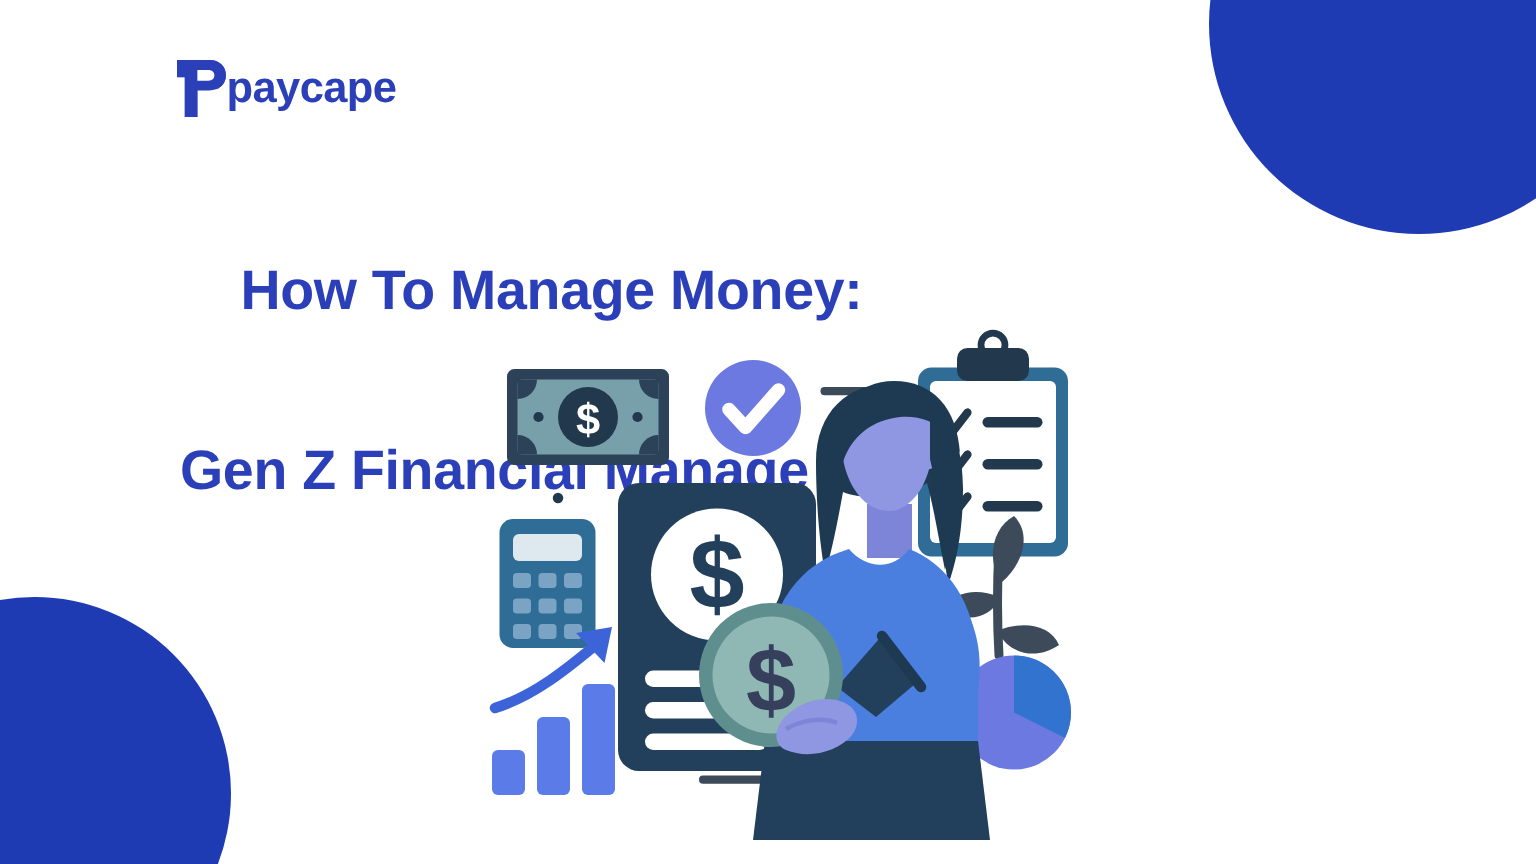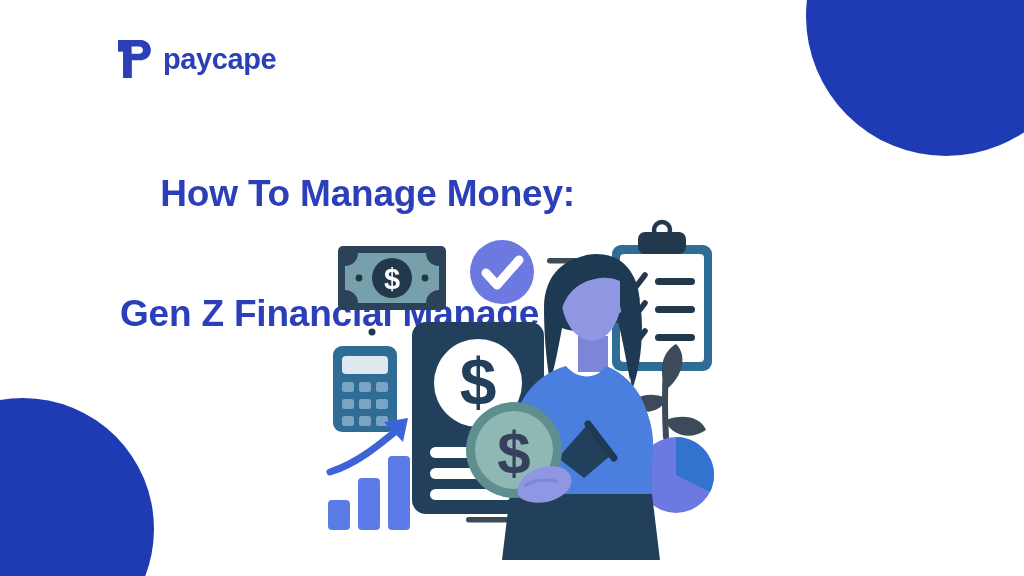--- a/index.html
+++ b/index.html
@@ -17,21 +17,21 @@
     overflow:hidden; background:#ffffff;
   }
   
   .corner-circle{ position:absolute; border-radius:50%; }
   #corner-tr{ width:280px; height:280px; right:-62px; top:-124px; }
   #corner-bl{ width:262px; height:262px; left:-108px; bottom:-84px; }
 
   
   .logo-row{
     position:absolute; left:118px; top:40px;
-    display:flex; align-items:center; gap:12px;
+    display:flex; align-items:center; 
   }
   .logo-mark{ width:33px; height:38px; display:block; }
   .logo-word{
     font-size:29px; font-weight:700; letter-spacing:-0.4px;
     line-height:1;
   }
 
   
   .headline{
     position:absolute; left:120px; top:104px;

